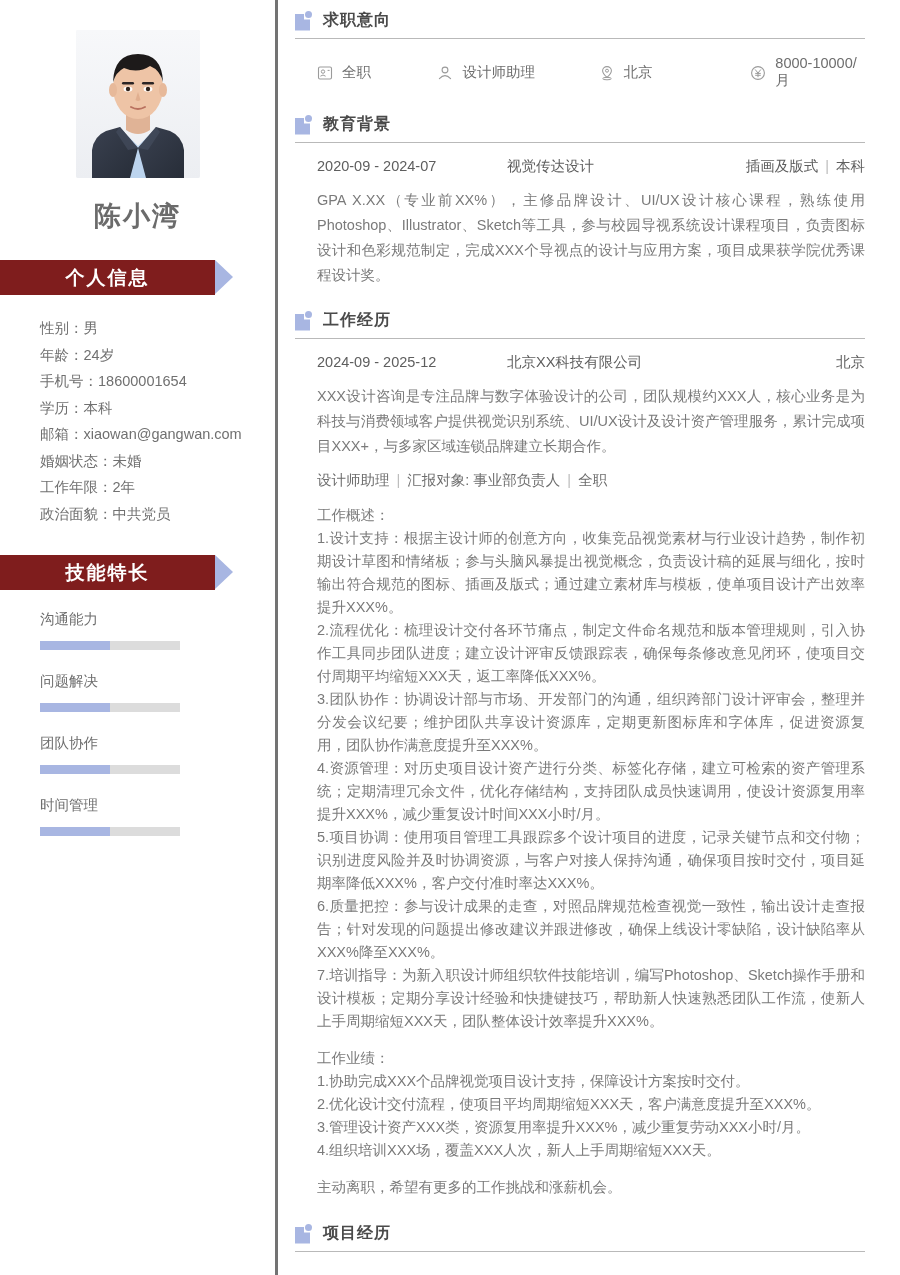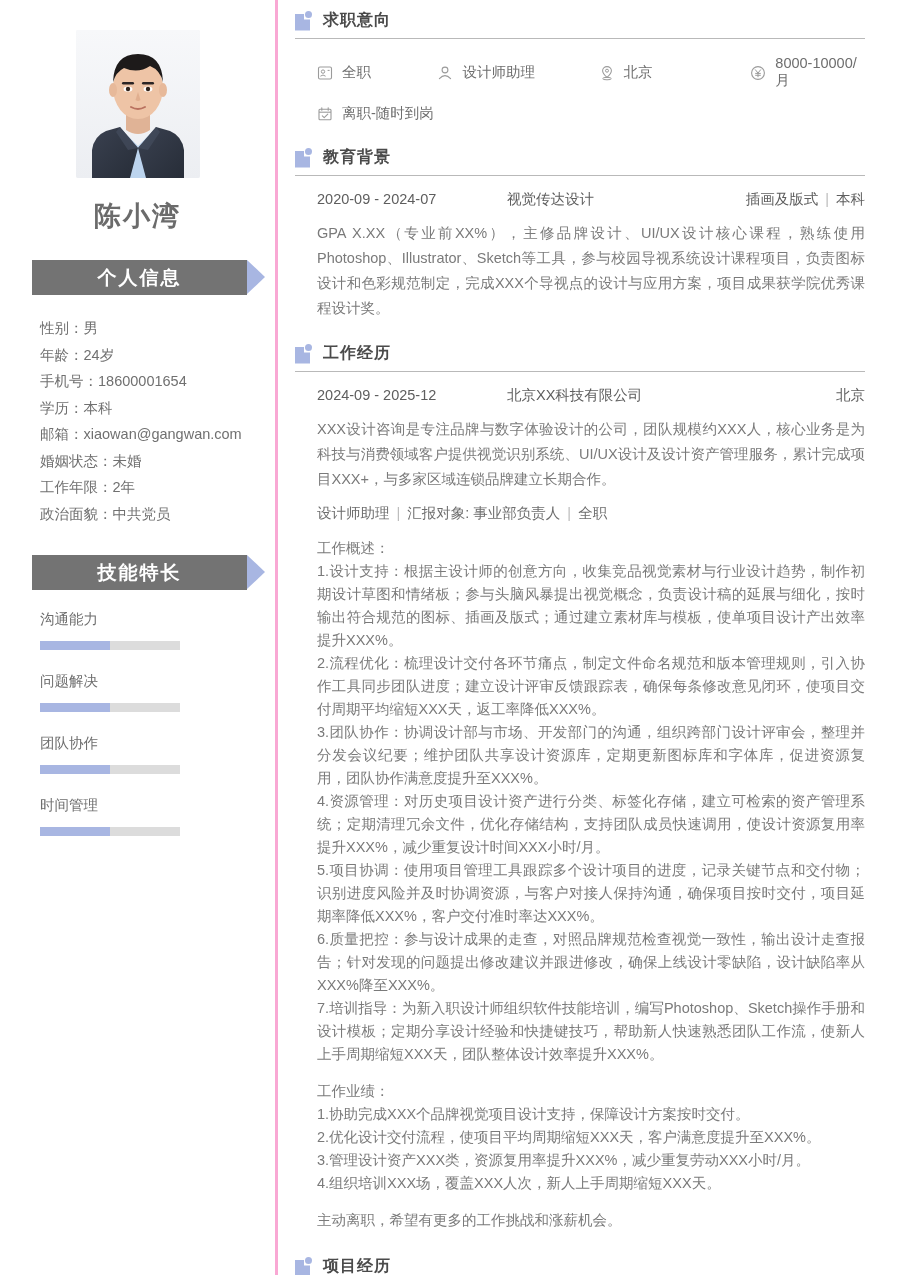--- a/index.html
+++ b/index.html
@@ -8,42 +8,42 @@
     background:#ffffff;
     font-family:"Liberation Sans","DejaVu Sans",sans-serif;
     overflow:hidden;
   }
   .page { position:relative; width:900px; height:1275px; display:flex; background:#fff; }
 
   
   .sidebar {
     width:278px; flex:0 0 278px; height:1275px;
     background:#ffffff; position:relative;
-    border-right:3px solid #f9a8d4;
+    border-right:3px solid #737373;
   }
   .photo-wrap { display:flex; justify-content:center; padding-top:30px; }
   .photo {
     width:124px; height:148px;
     border-radius:2px; overflow:hidden;
     background:#f3f4f6;
     position:relative;
   }
   .photo svg { display:block; width:124px; height:148px; }
   .name {
     text-align:center; margin-top:20px;
     font-size:27px; font-weight:bold; color:#6b6b6b;
     letter-spacing:2px;
   }
 
   
   .banner {
     position:relative; margin-top:26px;
     height:35px; width:215px;
-    background:#737373;
-    display:flex; align-items:center; justify-content:center;margin-left:32px;
+    background:#7f1d1d;
+    display:flex; align-items:center; justify-content:center;
   }
   .banner::after {
     content:""; position:absolute; left:215px; top:0;
     width:0; height:0;
     border-top:17.5px solid transparent;
     border-bottom:17.5px solid transparent;
     border-left:18px solid #a8b6e2;
   }
   .banner-label {
     color:#ffffff; font-size:19px; font-weight:bold; letter-spacing:2px;
@@ -269,32 +269,20 @@
             <span>北京</span>
           </div>
           <div class="intent-item">
             <svg class="ic" viewBox="0 0 16 16">
               <circle cx="8" cy="8" r="6.4" fill="none" stroke="#9b9b9b" stroke-width="1.1"></circle>
               <path d="M5.4 4.8 L8 8 L10.6 4.8 M5.6 8.4 H10.4 M5.6 10.3 H10.4 M8 8 V11.8" fill="none" stroke="#9b9b9b" stroke-width="1" stroke-linecap="round"></path>
             </svg>
             <span>8000-10000/月</span>
           </div>
         </div>
-        <div class="intent-row">
-          <div class="intent-item">
-            <svg class="ic" viewBox="0 0 16 16">
-              <rect x="2" y="3.2" width="12" height="10.6" rx="1" fill="none" stroke="#9b9b9b" stroke-width="1.1"></rect>
-              <line x1="2" y1="6.2" x2="14" y2="6.2" stroke="#9b9b9b" stroke-width="1.1"></line>
-              <line x1="4.8" y1="1.8" x2="4.8" y2="4.2" stroke="#9b9b9b" stroke-width="1.1" stroke-linecap="round"></line>
-              <line x1="11.2" y1="1.8" x2="11.2" y2="4.2" stroke="#9b9b9b" stroke-width="1.1" stroke-linecap="round"></line>
-              <path d="M5.3 9.8 L7.2 11.6 L10.8 8.2" fill="none" stroke="#9b9b9b" stroke-width="1.1" stroke-linecap="round" stroke-linejoin="round"></path>
-            </svg>
-            <span>离职-随时到岗</span>
-          </div>
-        </div>
       </div>
     </section>
 
     <section class="section" style="margin-top:14px;">
       <div class="sec-head">
         <span class="sec-mark">
           <span class="sq"></span>
             <span class="dot"></span>
         </span>
         <span class="sec-title">教育背景</span>

